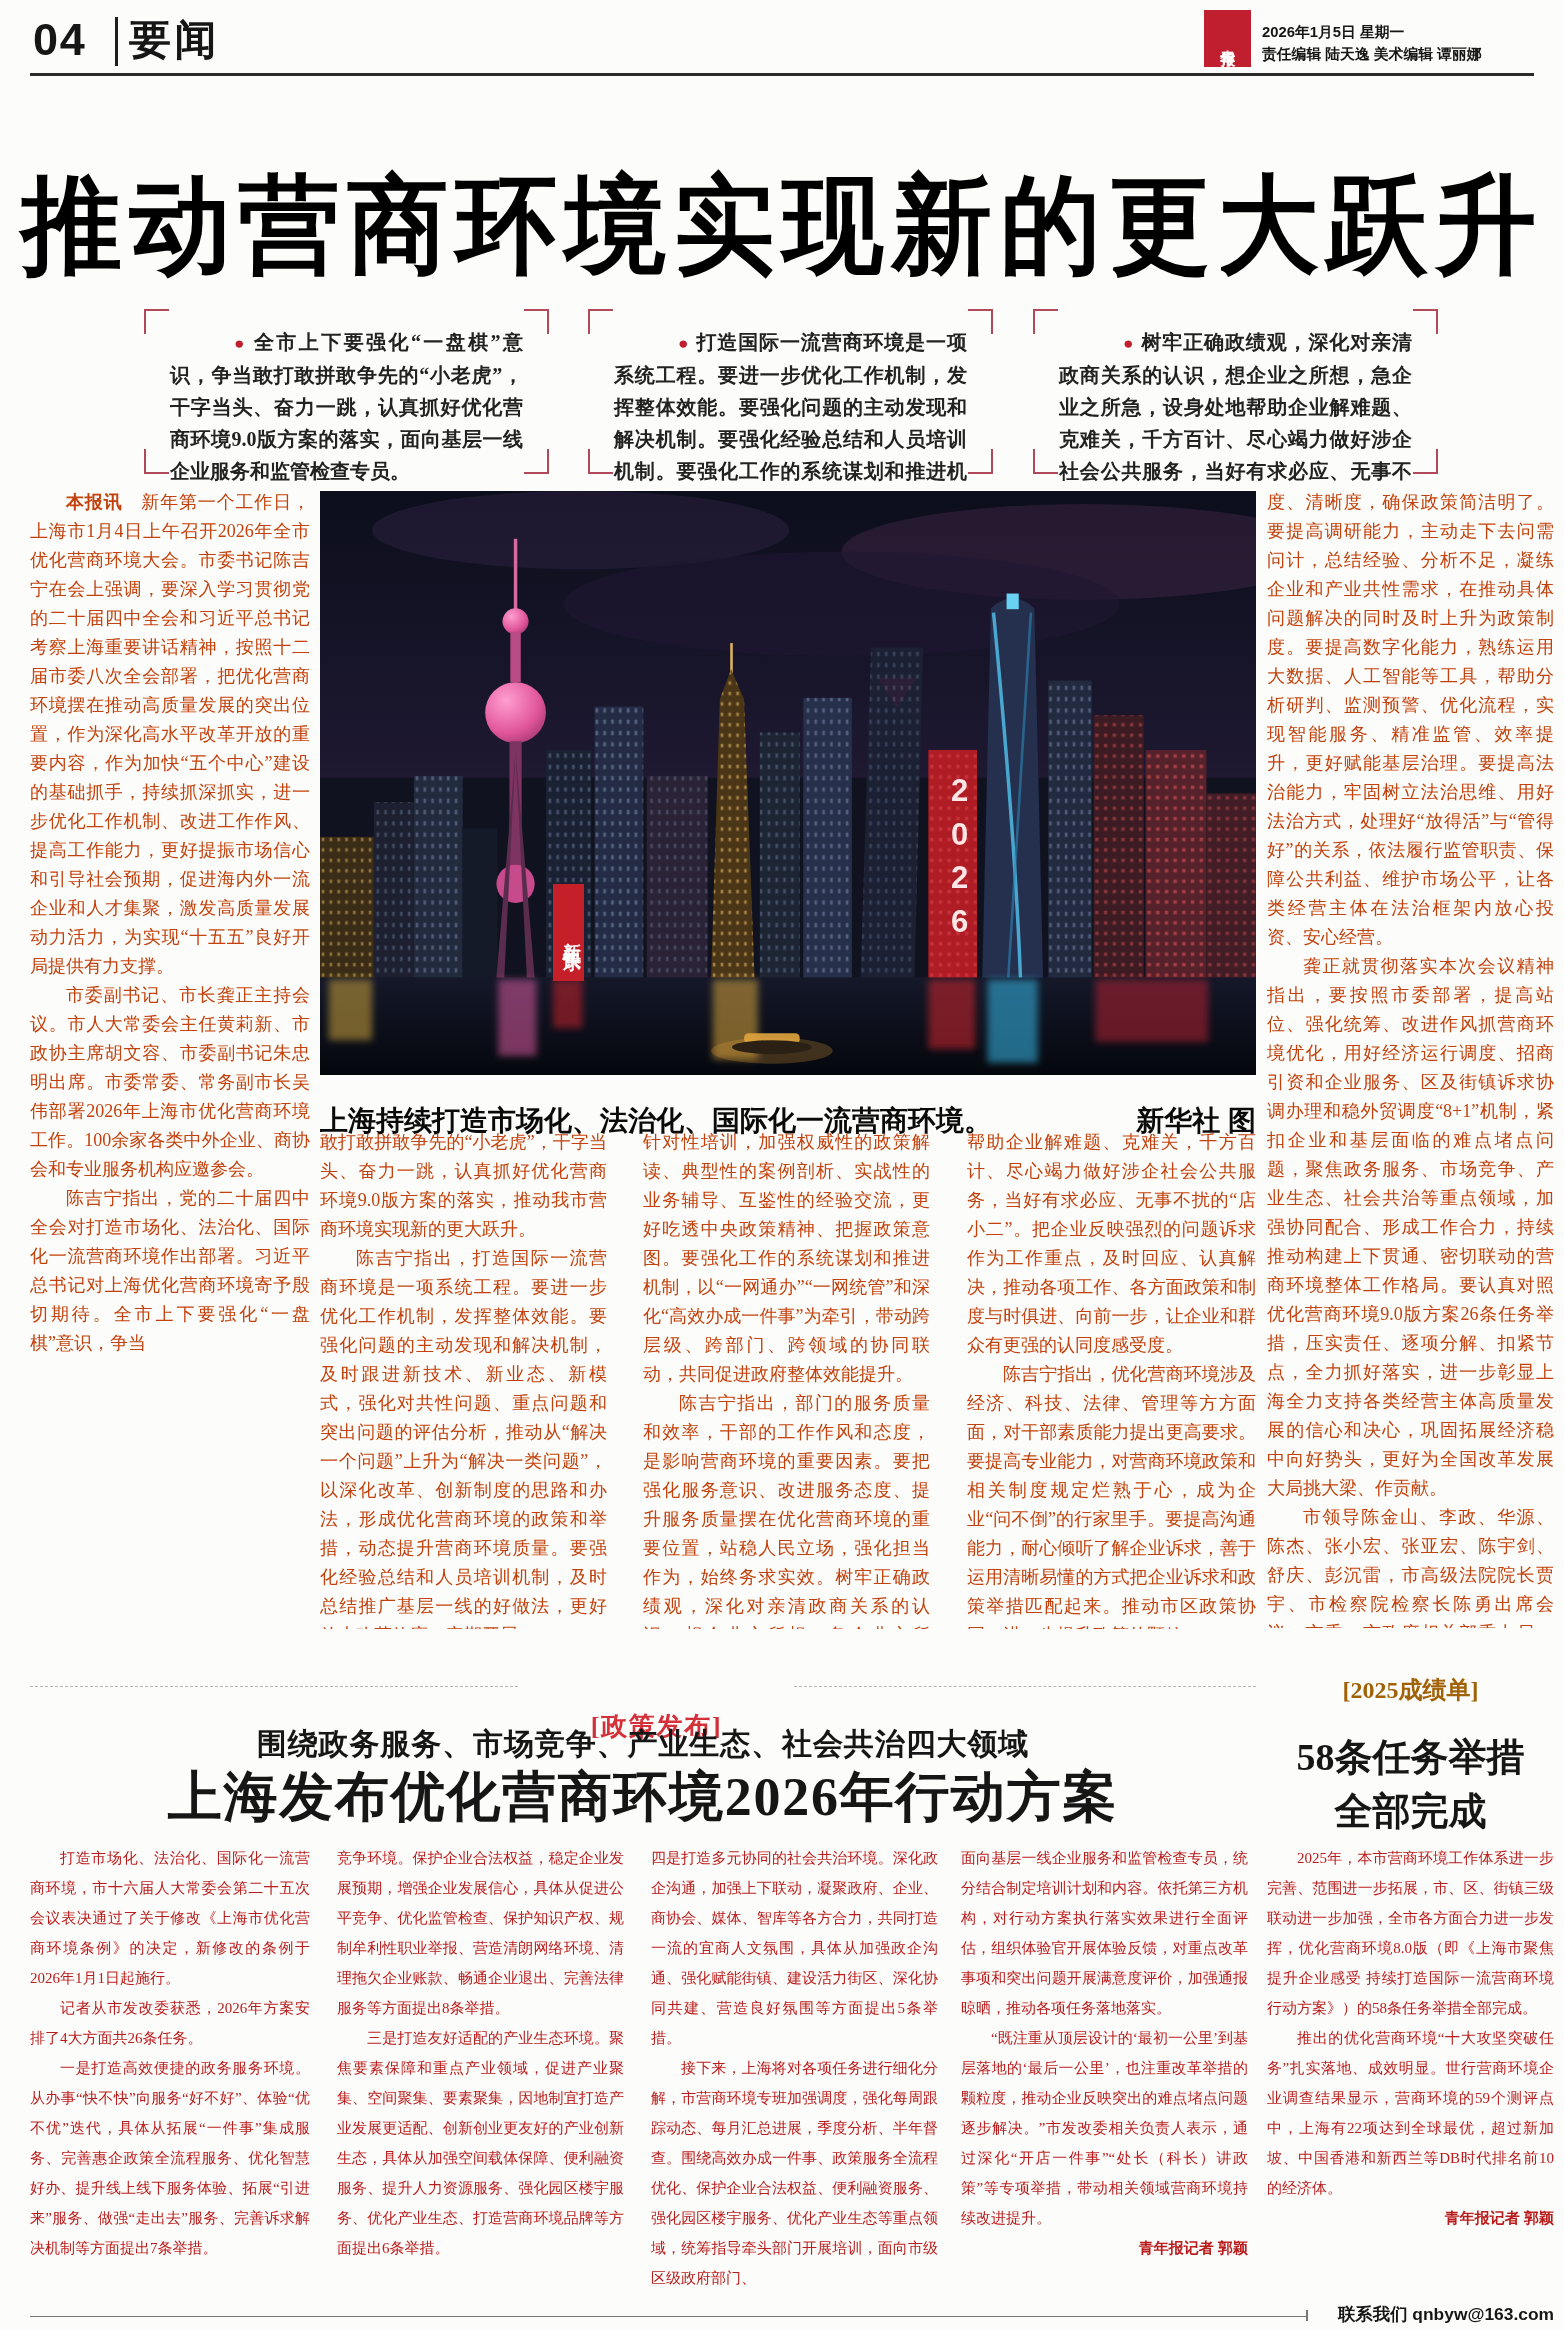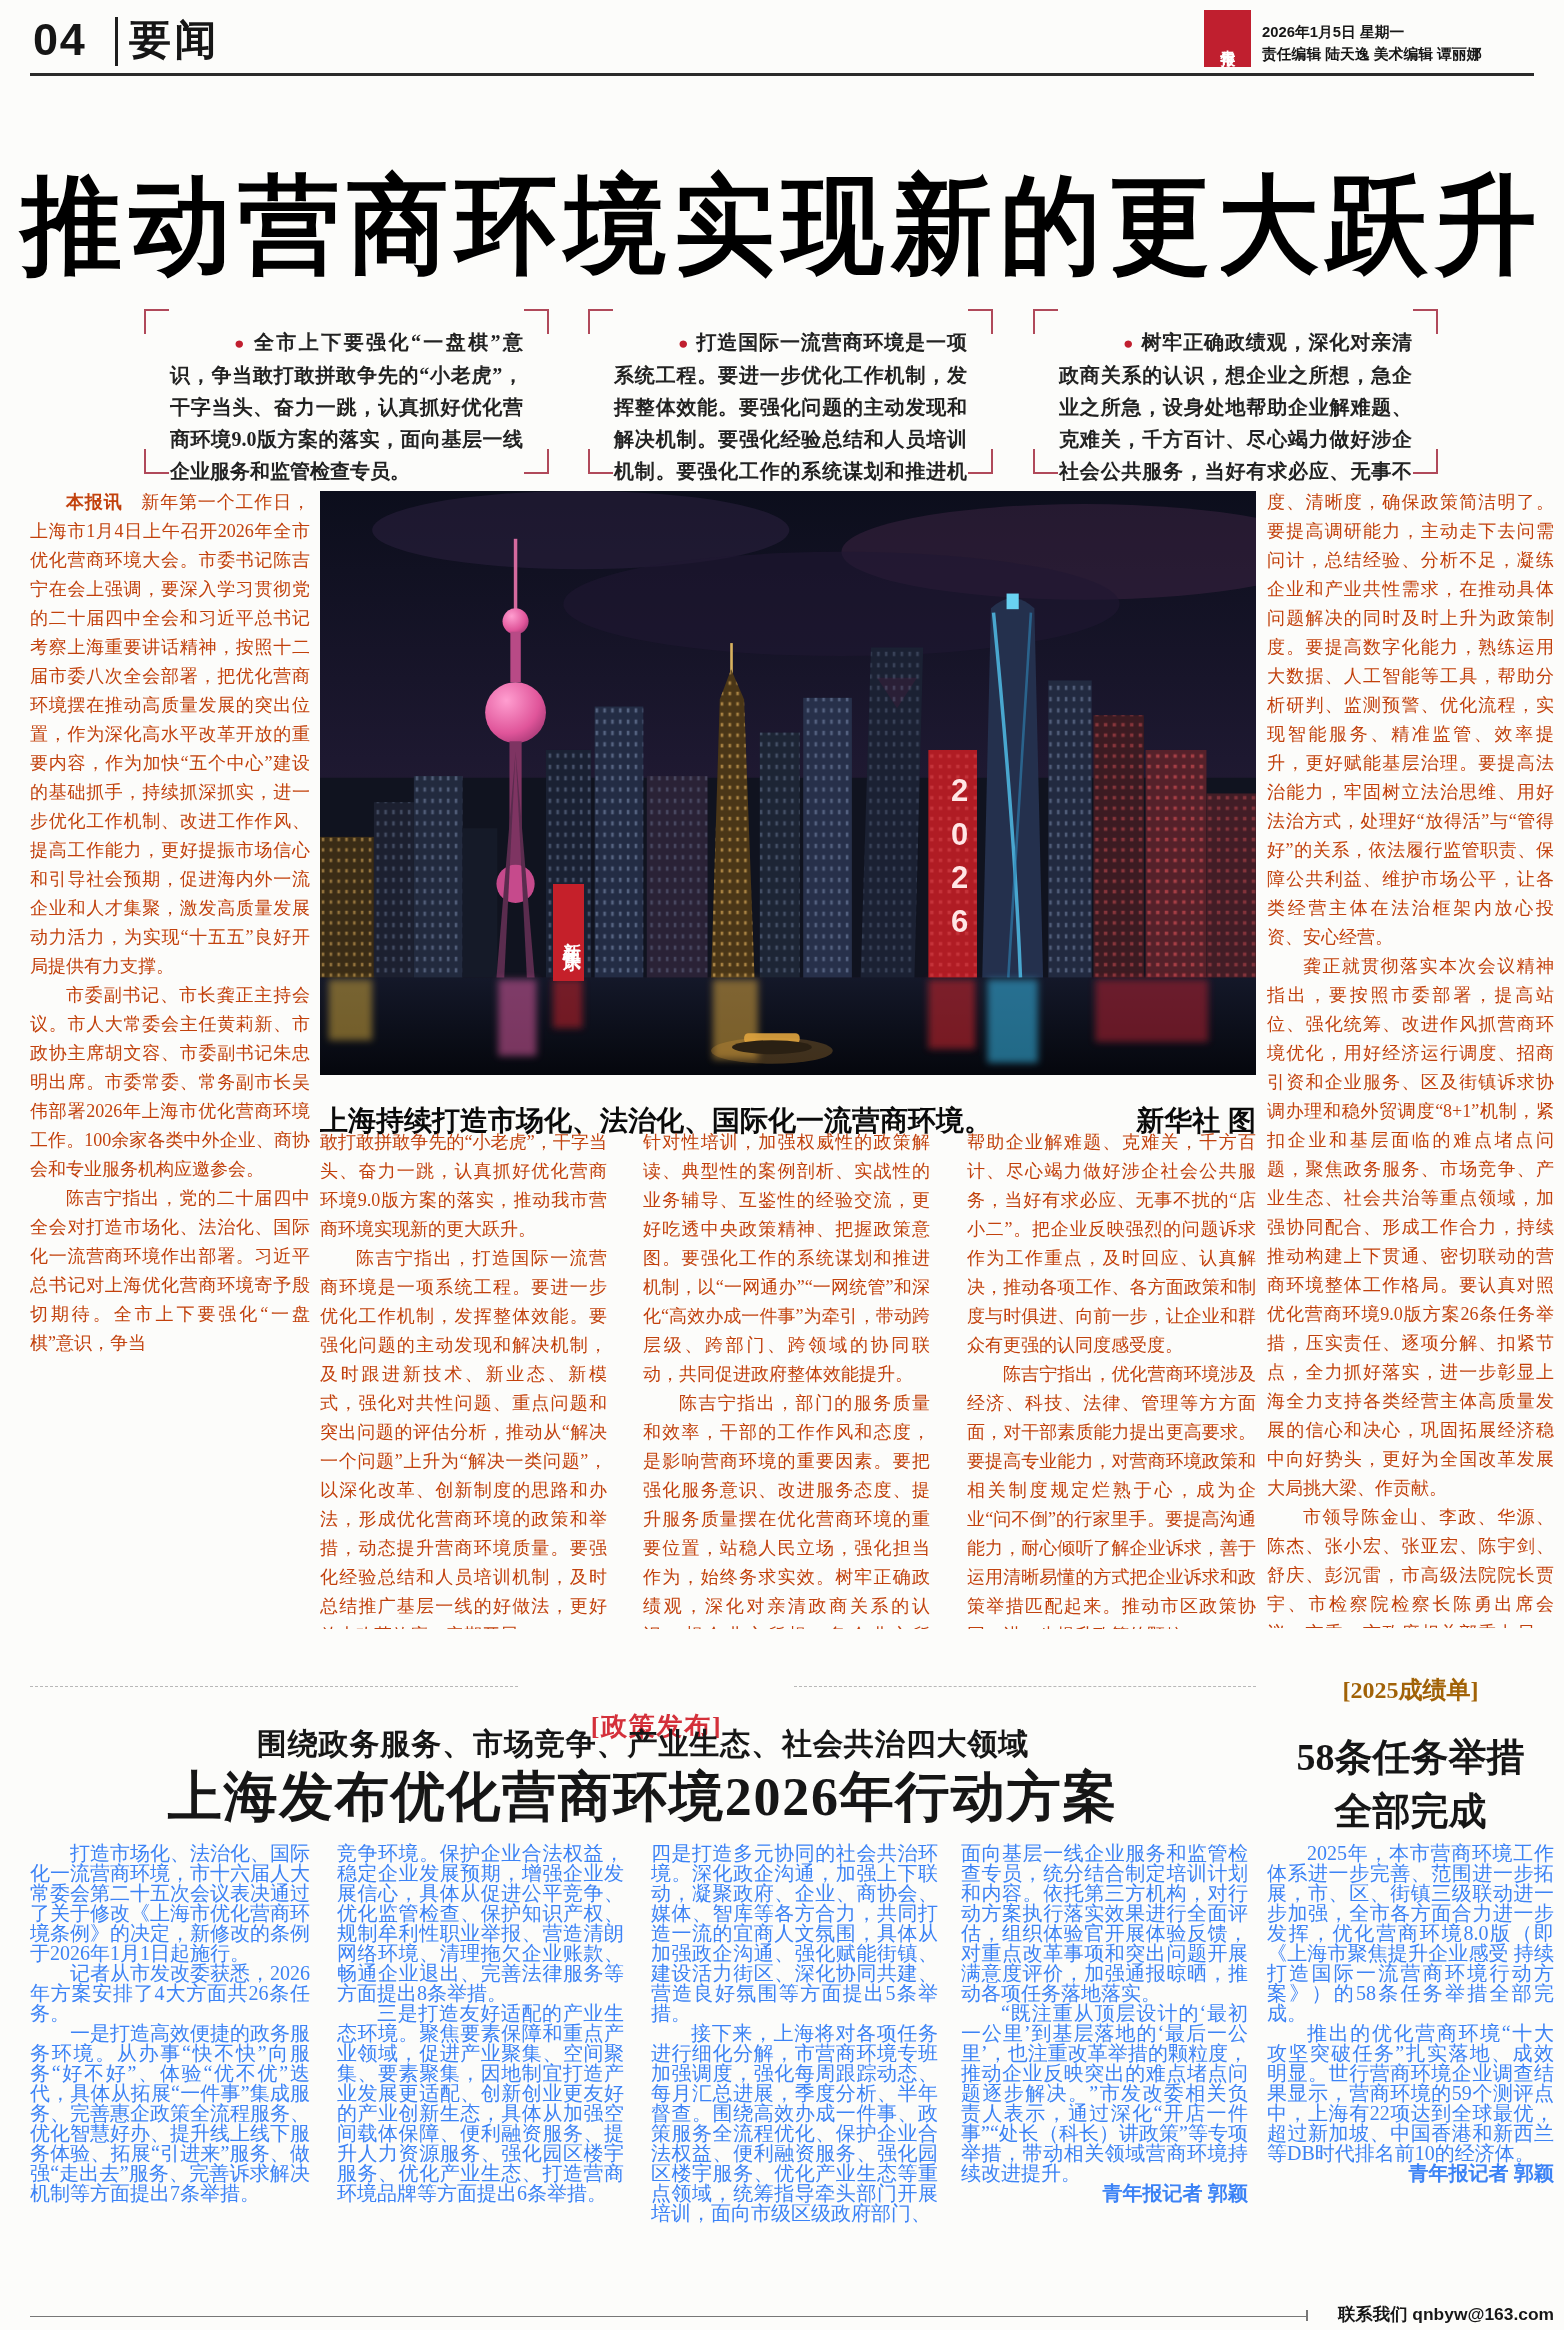--- a/index.html
+++ b/index.html
@@ -71,21 +71,21 @@
 
   
   .b-kicker{left:30px;top:1724px;width:1226px;text-align:center;font-size:30px;font-weight:800;
             letter-spacing:0.9px;}
   .b-headline{left:30px;top:1761px;width:1226px;text-align:center;font-size:54px;font-weight:900;
             font-family:"Liberation Serif",serif;letter-spacing:1.7px;}
   .score-head{left:1267px;top:1730px;width:287px;text-align:center;font-size:38px;font-weight:900;
             font-family:"Liberation Serif",serif;line-height:54px;}
 
   
-  .bot-body{font-size:20px;line-height:20px;color:#3b82f6;}
+  .bot-body{font-size:15px;line-height:30px;color:#b91c1c;}
   .col-b1{left:30px;top:1843px;width:280px;height:455px;}
   .col-b2{left:337px;top:1843px;width:287px;height:455px;}
   .col-b3{left:651px;top:1843px;width:287px;height:455px;}
   .col-b4{left:961px;top:1843px;width:287px;height:455px;}
   .col-b5{left:1267px;top:1843px;width:287px;height:455px;}
 
   
   .footer-line{left:30px;top:2316px;width:1276px;height:0.9px;background:#777;}
   .footer-tick{left:1306px;top:2310px;width:1.7px;height:11.3px;background:#777;}
   .footer-text{left:1304px;top:2302px;width:250px;text-align:right;font-size:17.4px;font-weight:700;}

